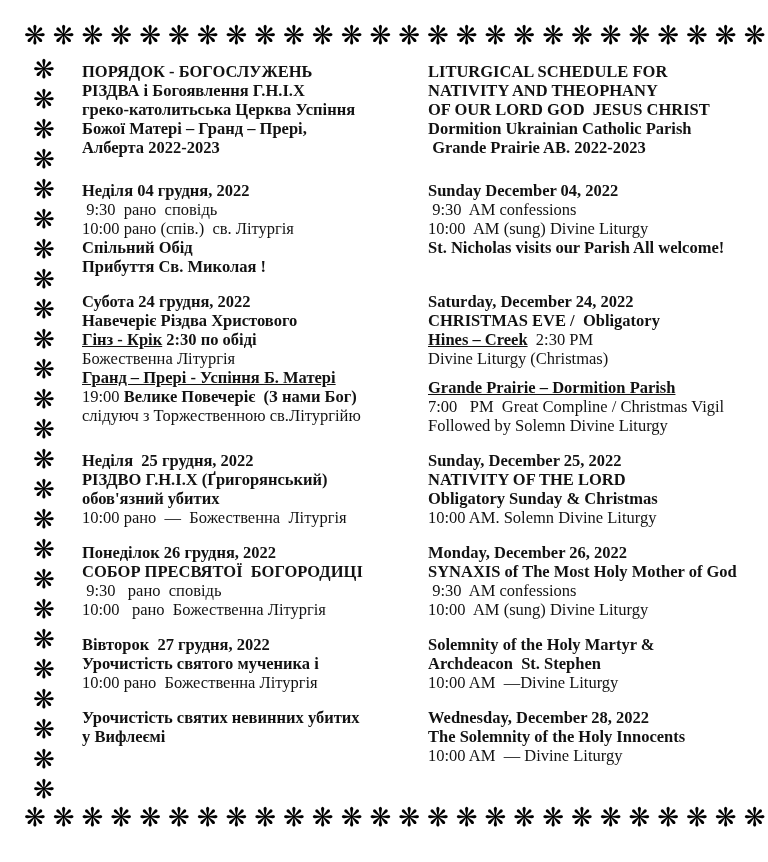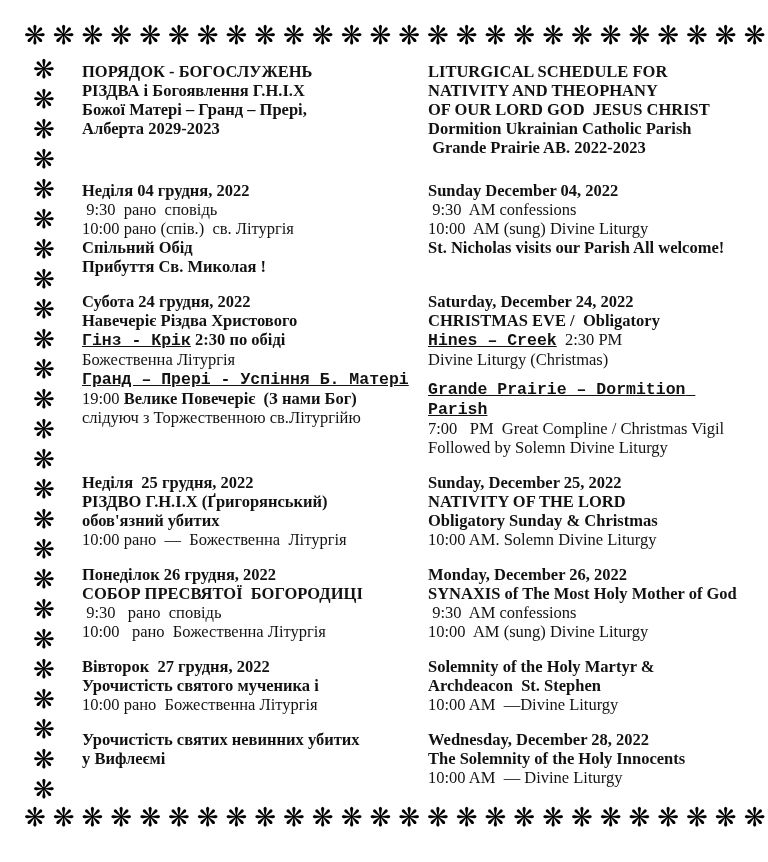--- a/index.html
+++ b/index.html
@@ -26,21 +26,21 @@
     position:absolute;left:82px;top:62px;width:672px;
   }
   .row{display:flex;margin-bottom:16px;}
   .row.header-row{margin-bottom:24px;}
   .cell-left{width:346px;flex:none;padding-right:10px;box-sizing:border-box;}
   .cell-right{flex:1;min-width:0;}
   .line{
     font-size:16.5px;line-height:19px;white-space:pre-wrap;
   }
   .b{font-weight:bold;}
-  .u{text-decoration:underline;font-family:Liberation Mono, monospace;}
+  .u{text-decoration:underline;}
   .spacer{height:10px;}
 </style>
 </head>
 <body>
 
 <div id="border-top" class="ornament-row">❋❋❋❋❋❋❋❋❋❋❋❋❋❋❋❋❋❋❋❋❋❋❋❋❋❋</div>
 <div id="border-left" class="ornament-col">
     <div>❋</div>
     <div>❋</div>
     <div>❋</div>
@@ -67,22 +67,23 @@
     <div>❋</div>
     <div>❋</div>
   </div>
 <div id="border-bottom" class="ornament-row">❋❋❋❋❋❋❋❋❋❋❋❋❋❋❋❋❋❋❋❋❋❋❋❋❋❋</div>
 
 <div id="content">
   <div class="row header-row">
     <div class="cell-left" id="header-left">
         <div class="line"><span class="b ">ПОРЯДОК - БОГОСЛУЖЕНЬ</span></div>
         <div class="line"><span class="b ">РІЗДВА і Богоявлення Г.Н.І.Х</span></div>
+        <div class="line"><span class="b ">греко-католитьська Церква Успіння</span></div>
         <div class="line"><span class="b ">Божої Матері – Гранд – Прері,</span></div>
-        <div class="line"><span class="b ">Алберта 2029-2023</span></div>
+        <div class="line"><span class="b ">Алберта 2022-2023</span></div>
       </div>
     <div class="cell-right" id="header-right">
         <div class="line"><span class="b ">LITURGICAL SCHEDULE FOR</span></div>
         <div class="line"><span class="b ">NATIVITY AND THEOPHANY</span></div>
         <div class="line"><span class="b ">OF OUR LORD GOD  JESUS CHRIST</span></div>
         <div class="line"><span class="b ">Dormition Ukrainian Catholic Parish</span></div>
         <div class="line"><span class="b "> Grande Prairie AB. 2022-2023</span></div>
       </div>
   </div>
   <div id="sections">

